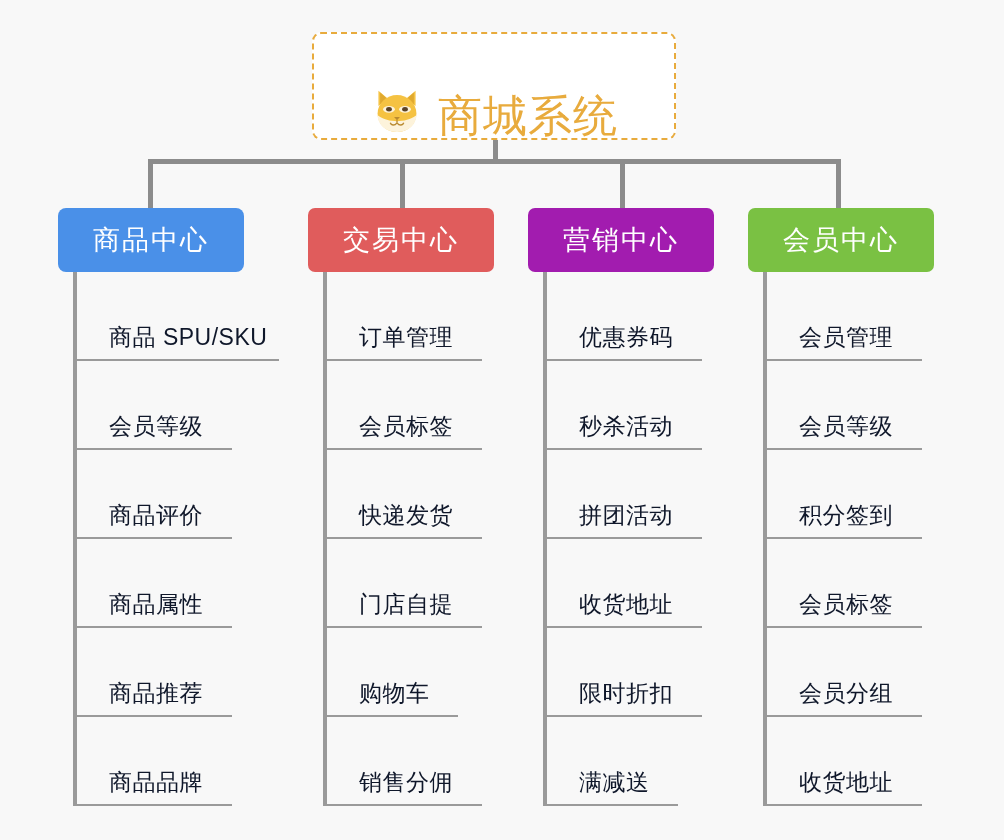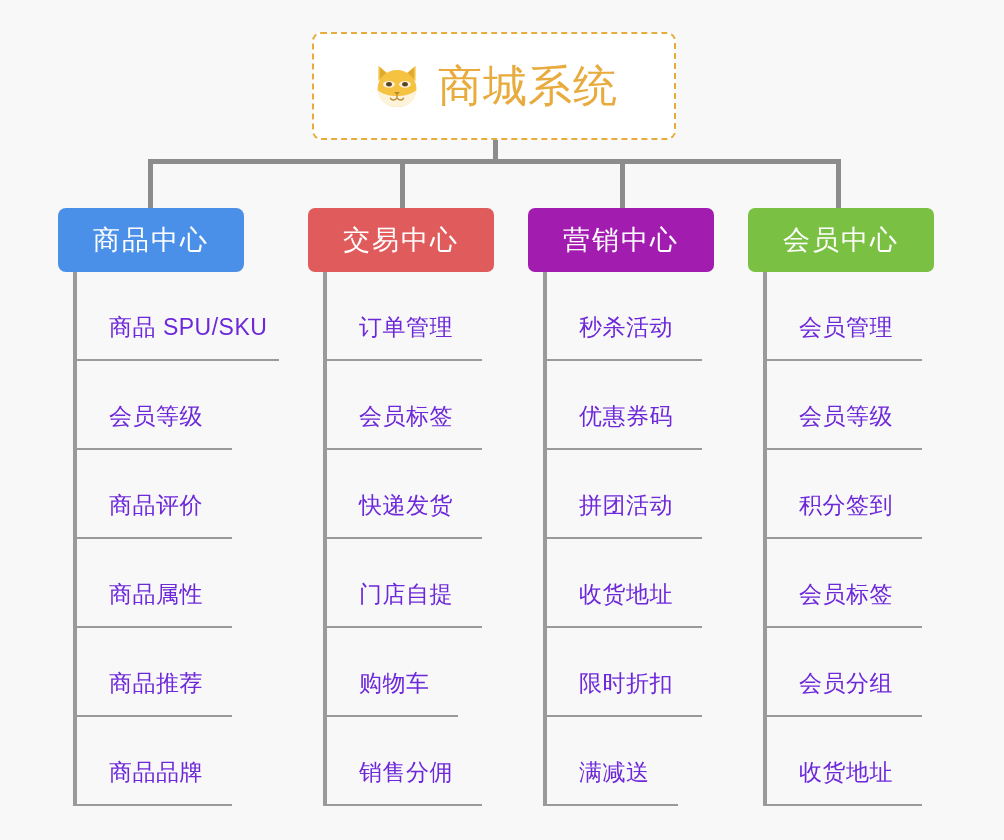--- a/index.html
+++ b/index.html
@@ -25,21 +25,21 @@
     position: absolute;
     left: 312px;
     top: 32px;
     width: 364px;
     height: 108px;
     box-sizing: border-box;
     background: #ffffff;
     border: 2px dashed #e8ab3d;
     border-radius: 9px;
     display: flex;
-    align-items: center;
+    align-items: flex-end;
     justify-content: center;
     gap: 14px;
   }
   .root-title {
     font-size: 44px;
     color: #e8ab3d;
     line-height: 1;
     letter-spacing: 1px;
     white-space: nowrap;
   }
@@ -108,23 +108,23 @@
   .leaf-item {
     position: relative;
     height: 89px;
     box-sizing: border-box;
     display: flex;
     align-items: flex-end;
     padding-left: 32px;
   }
   .leaf-label {
     font-size: 23px;
-    color: #6d28d9;
+    color: #0f172a;
     line-height: 1;
-    padding-bottom: 22px;
+    padding-bottom: 12px;
     white-space: nowrap;
     letter-spacing: 0.5px;
   }
   .leaf-rule {
     position: absolute;
     left: 0;
     bottom: 0;
     height: 2px;
     background: #9a9a9a;
   }
@@ -223,25 +223,25 @@
             <span class="leaf-rule" style="width: 155px;"></span>
           </div>
         </div>
       </div>
       <div class="column" style="left: 528px;">
         <div class="cat-header" style="background: #a21caf;">
           <div class="cat-header-label">营销中心</div>
         </div>
         <div class="leaf-list">
           <div class="leaf-item">
+            <span class="leaf-label">优惠券码</span>
+            <span class="leaf-rule" style="width: 155px;"></span>
+          </div>
+          <div class="leaf-item">
             <span class="leaf-label">秒杀活动</span>
-            <span class="leaf-rule" style="width: 155px;"></span>
-          </div>
-          <div class="leaf-item">
-            <span class="leaf-label">优惠券码</span>
             <span class="leaf-rule" style="width: 155px;"></span>
           </div>
           <div class="leaf-item">
             <span class="leaf-label">拼团活动</span>
             <span class="leaf-rule" style="width: 155px;"></span>
           </div>
           <div class="leaf-item">
             <span class="leaf-label">收货地址</span>
             <span class="leaf-rule" style="width: 155px;"></span>
           </div>

